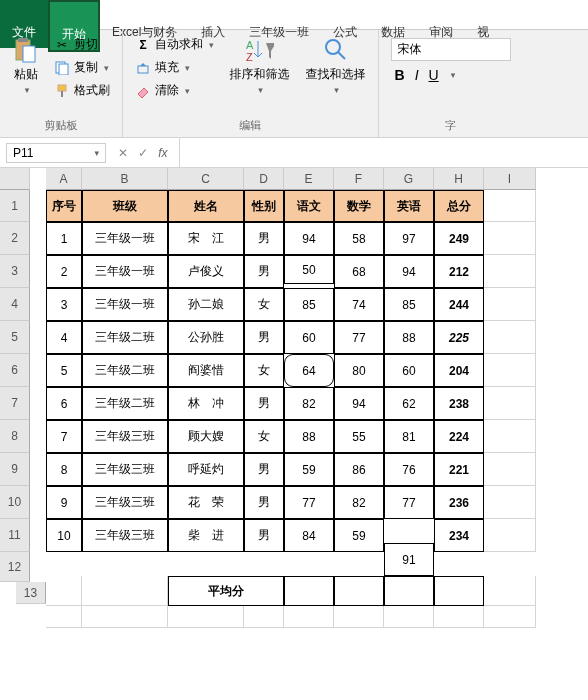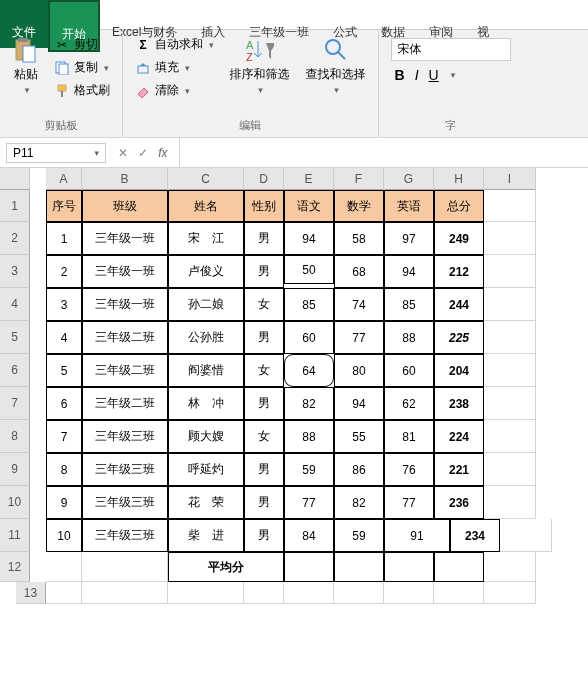--- a/index.html
+++ b/index.html
@@ -28,21 +28,21 @@
 
 .sheet { display: flex; }
 .corner { width: 30px; height: 22px; background: #e6e6e6; border-right: 1px solid #ccc; border-bottom: 1px solid #aaa; }
 .col-headers { display: flex; }
 .col-h { background: #e6e6e6; border-right: 1px solid #ccc; border-bottom: 1px solid #aaa; display: flex; align-items: center; justify-content: center; height: 22px; color: #555; font-size: 12px; }
 .row-headers { display: flex; flex-direction: column; }
 .row-h { width: 30px; background: #e6e6e6; border-right: 1px solid #aaa; border-bottom: 1px solid #ccc; display: flex; align-items: center; justify-content: center; color: #555; font-size: 12px; }
 .grid-body { position: relative; }
 .grid-row { display: flex; }
 .cell { border-right: 1px solid #d4d4d4; border-bottom: 1px solid #d4d4d4; display: flex; align-items: center; justify-content: center; font-size: 12px; overflow: hidden; white-space: nowrap; }
-.hcell { background: #f7c9a0; font-weight: 400; border: 1px solid #000; }
+.hcell { background: #f7c9a0; font-weight: 700; border: 1px solid #000; }
 .dcell { border: 1px solid #000; }
 .bold { font-weight: 700; }
 
 .font-box { border: 1px solid #ccc; background: #fff; padding: 2px 6px; width: 120px; margin: 4px 4px 6px 4px; font-size: 12px; }
 .font-btns { display: flex; gap: 10px; padding: 0 8px; font-size: 14px; align-items: center; }
 .font-btns span { cursor: pointer; }
 </style>
 </head>
 <body>
 
@@ -324,21 +324,21 @@
           <div class="cell dcell bold" style="width: 50px; height: 33px;">236</div>
           <div class="cell " style="width: 52px; height: 33px;"></div>
         </div>
         <div class="grid-row">
           <div class="cell dcell" style="width: 36px; height: 33px;">10</div>
           <div class="cell dcell" style="width: 86px; height: 33px;">三年级三班</div>
           <div class="cell dcell" style="width: 76px; height: 33px;">柴　进</div>
           <div class="cell dcell" style="width: 40px; height: 33px;">男</div>
           <div class="cell dcell" style="width: 50px; height: 33px;">84</div>
           <div class="cell dcell" style="width: 50px; height: 33px;">59</div>
-          <div class="cell dcell" style="width: 66px; height: 33px;">91</div>
+          <div class="cell dcell" style="width: 50px; height: 33px; margin-top: 24px;">91</div>
           <div class="cell dcell bold" style="width: 50px; height: 33px;">234</div>
           <div class="cell " style="width: 52px; height: 33px;"></div>
         </div>
         <div class="grid-row">
           <div class="cell " style="width: 36px; height: 30px;"></div>
           <div class="cell " style="width: 86px; height: 30px;"></div>
           <div class="cell dcell bold" style="width: 116px; height: 30px;">平均分</div>
           <div class="cell dcell" style="width: 50px; height: 30px;"></div>
           <div class="cell dcell" style="width: 50px; height: 30px;"></div>
           <div class="cell dcell" style="width: 50px; height: 30px;"></div>

